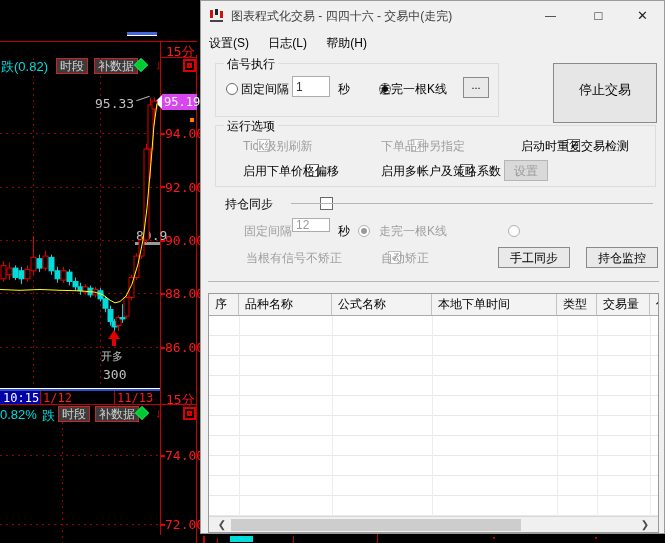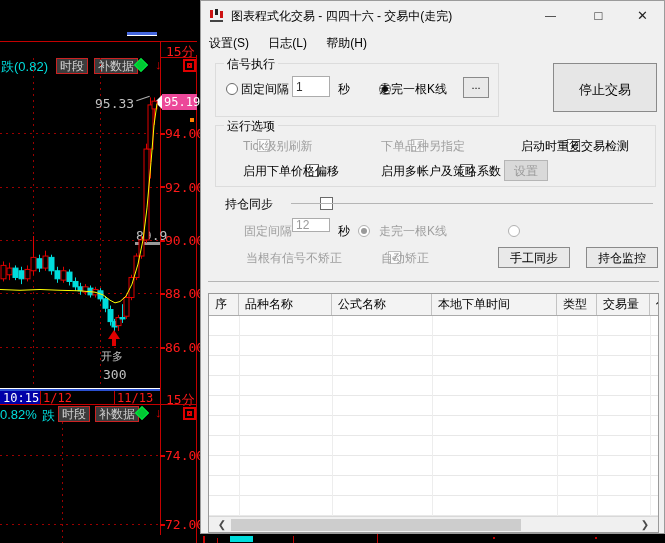--- a/index.html
+++ b/index.html
@@ -111,21 +111,21 @@
     <div class="abs chart-num" style="left:165px;top:126px;">94.00</div>
     <div class="abs tick" style="left:160px;top:186px;"></div>
     <div class="abs chart-num" style="left:165px;top:180px;">92.00</div>
     <div class="abs tick" style="left:160px;top:240px;"></div>
     <div class="abs chart-num" style="left:165px;top:233px;">90.00</div>
     <div class="abs tick" style="left:160px;top:293px;"></div>
     <div class="abs chart-num" style="left:165px;top:286px;">88.00</div>
     <div class="abs tick" style="left:160px;top:347px;"></div>
     <div class="abs chart-num" style="left:165px;top:340px;">86.00</div>
 
-    <div class="abs" style="left:162px;top:94px;width:35px;height:16px;background:#ec4899;">
+    <div class="abs" style="left:162px;top:94px;width:35px;height:16px;background:#d946ef;">
       <div class="abs" style="left:-7px;top:1px;width:0;height:0;border-top:7px solid transparent;
                   border-bottom:7px solid transparent;border-right:7px solid #fff;"></div>
       <span style="color:#fff;font-family:'DejaVu Sans Mono',monospace;font-size:12px;
                    position:absolute;left:2px;top:1px;">95.19</span>
     </div>
     <div class="abs" style="left:190px;top:118px;width:4px;height:4px;background:#ff8000;"></div>
 
     <div class="abs gray-num" style="left:95px;top:96px;">95.33</div>
     <div class="abs" style="left:136px;top:98px;width:14px;height:1px;background:#b0b0b0;
                 transform:rotate(-18deg);"></div>
@@ -249,21 +249,21 @@
   <div id="dialog" class="abs">
 
     
     <div class="titlebar abs">
       <svg class="abs" style="left:8px;top:7px;" width="16" height="16" viewBox="0 0 16 16">
         <rect x="1" y="2" width="3" height="8" fill="#cc1111"></rect>
         <rect x="6" y="1" width="3" height="6" fill="#222"></rect>
         <rect x="11" y="3" width="3" height="7" fill="#cc1111"></rect>
         <rect x="1" y="12" width="13" height="2" fill="#444"></rect>
       </svg>
-      <span class="abs" style="left:30px;top:7px;color:#000000;">图表程式化交易 - 四四十六 - 交易中(走完)</span>
+      <span class="abs" style="left:30px;top:7px;color:#404040;">图表程式化交易 - 四四十六 - 交易中(走完)</span>
       <span class="win-btn abs" style="left:327px;font-size:11px;">—</span>
       <span class="win-btn abs" style="left:375px;">□</span>
       <span class="win-btn abs" style="left:419px;">✕</span>
     </div>
 
     
     <div class="abs" style="left:0;top:30px;width:100%;height:22px;background:#f0f0f0;">
       <span class="menu-item">设置(S)</span>
       <span class="menu-item">日志(L)</span>
       <span class="menu-item">帮助(H)</span>
@@ -274,21 +274,21 @@
       <span class="gb-label">信号执行</span>
     </div>
     <span class="radio abs" style="left:25px;top:81px;"></span>
     <span class="abs txt" style="left:40px;top:80px;">固定间隔</span>
     <input class="input abs" style="left: 91px; top: 75px; width: 38px; height: 21px;" value="1">
     <span class="abs txt" style="left:137px;top:80px;">秒</span>
     <span class="radio sel abs" style="left:163px;top:81px;"></span>
     <span class="abs txt" style="left:178px;top:80px;">走完一根K线</span>
     <div class="btn abs" style="left:262px;top:76px;width:26px;height:21px;
          line-height:14px;font-size:11px;">...</div>
-    <div class="btn big abs" style="left:352px;top:62px;width:104px;height:49px;line-height:52px;">停止交易</div>
+    <div class="btn big abs" style="left:352px;top:62px;width:104px;height:60px;line-height:52px;">停止交易</div>
 
     
     <div class="groupbox abs" style="left:14px;top:124px;width:441px;height:62px;">
       <span class="gb-label">运行选项</span>
     </div>
     <span class="cb dis abs" style="left:25px;top:138px;"></span>
     <span class="abs txt dis" style="left:42px;top:137px;">Tick级别刷新</span>
     <span class="cb dis abs" style="left:163px;top:138px;"></span>
     <span class="abs txt dis" style="left:180px;top:137px;">下单品种另指定</span>
     <span class="cb checked abs" style="left:303px;top:138px;"></span>

